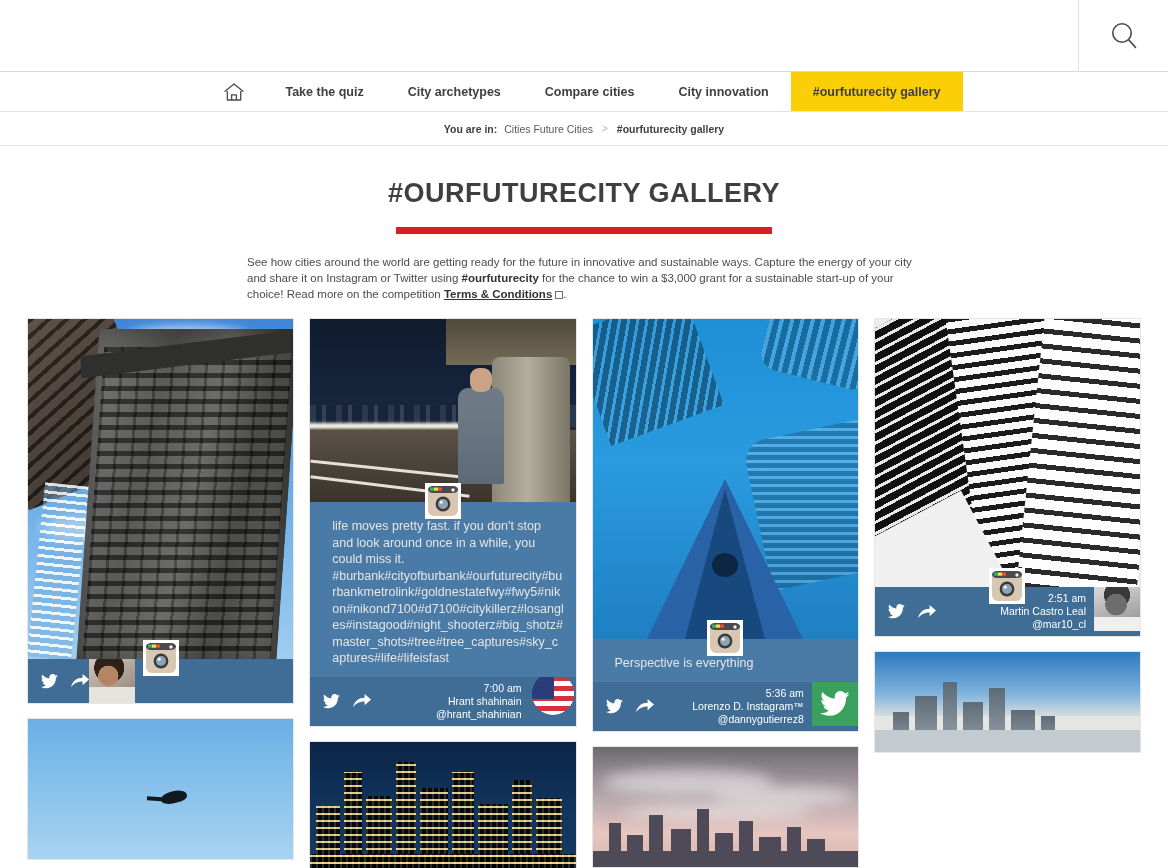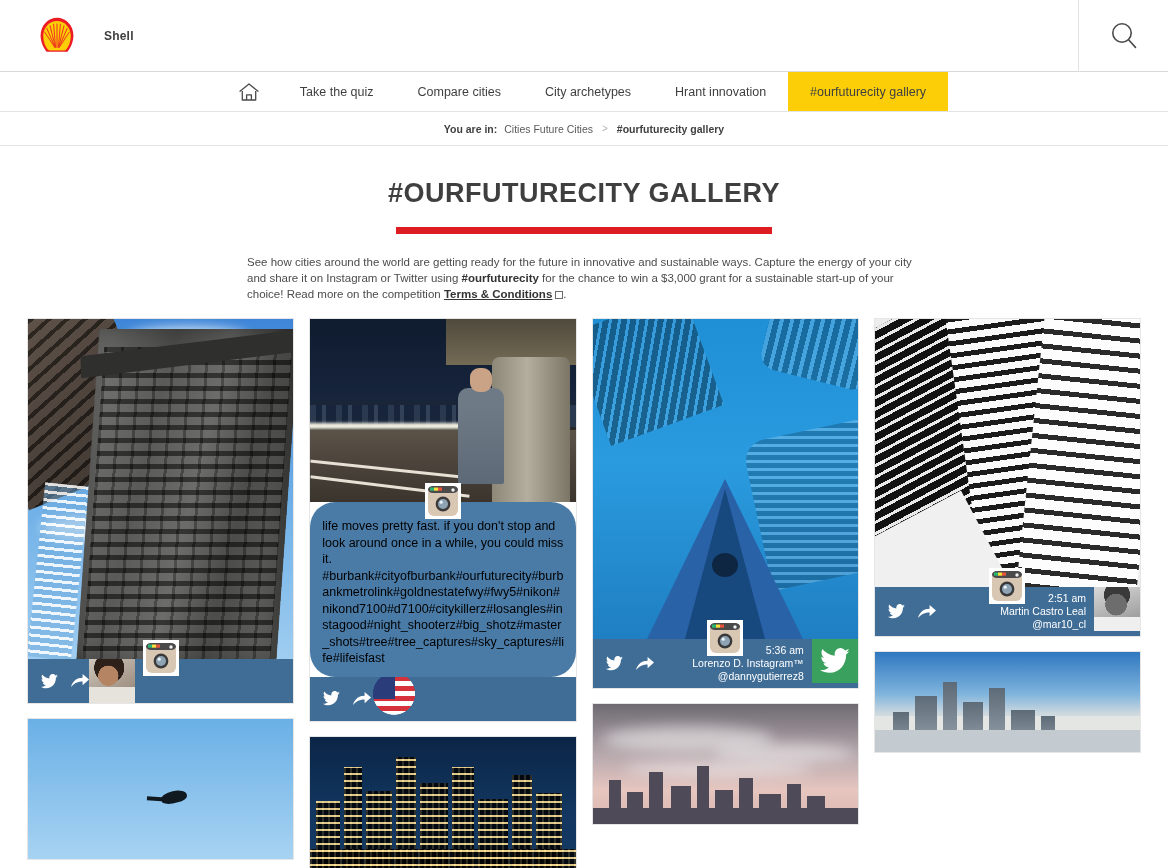--- a/index.html
+++ b/index.html
@@ -51,21 +51,21 @@
     display: flex;
     align-items: stretch;
     justify-content: center;
     background: #fff;
   }
   .nav-inner { display: flex; align-items: stretch; }
   .nav-item {
     display: flex; align-items: center; justify-content: center;
     padding: 0 22px;
     font-size: 12.5px;
-    font-weight: normal;
+    font-weight: bold;
     color: #3f3f3f;
     cursor: pointer;
     white-space: nowrap;
   }
   .nav-item.home { padding: 0 18px; }
   .nav-item.active { background: #fbce07; color: #3f3f3f; }
   .home-icon { display:block; }
 
   
   .breadcrumb-bar {
@@ -136,26 +136,25 @@
     left: 50%; transform: translateX(-50%);
     bottom: -17px;
     width: 36px; height: 36px;
     background: #fff;
     padding: 3px;
     z-index: 4;
     display: flex; align-items: center; justify-content: center;
   }
   .card-body {
     background: #4a7ba7;
-    color: #000000;
-    padding: 16px 11px 10px 12px;
+    color: #e5e5e5;
+    padding: 16px 11px 10px 22px;
     font-size: 12.5px;
     line-height: 16.5px;
     word-break: break-word;
-    border-radius: 25px;
   }
   .card-foot {
     background: #3f6d96;
     display: flex;
     align-items: stretch;
     position: relative;
     min-height: 44px;
   }
   .foot-actions {
     display: flex; align-items: center; gap: 13px;
@@ -328,41 +327,20 @@
   .ph-dusk .t { position:absolute; bottom:0; background:#4f4a57; }
 
   .ph-aerial { height: 100px; background: linear-gradient(180deg,#2f78c0 0%, #7fb4dd 42%, #cfd9de 62%, #dfe3e2 100%); }
   .ph-aerial .t { position:absolute; bottom:0; background: linear-gradient(180deg,#5d6b78,#9aa4ad); }
   .ph-aerial .haze { position:absolute; left:0; right:0; bottom:0; height:36px; background:#e3e6e3; }
 </style>
 </head>
 <body>
 
 <div class="header">
-  <div class="logo-wrap">
-    <span>
-      <svg class="shell-logo" viewBox="0 0 64 64" aria-hidden="true">
-        <path d="M32 4C18 4 7 16 7 31c0 10 4 19 9 25h32c5-6 9-15 9-25C57 16 46 4 32 4z" fill="#ed1c24"></path>
-        <path d="M32 9C20 9 11 19.5 11 32c0 8.6 3.3 16.3 7.6 21.5h26.8C49.7 48.3 53 40.6 53 32 53 19.5 44 9 32 9z" fill="#fbce07"></path>
-        <g fill="#ed1c24" opacity=".85">
-          <path d="M31.2 13h1.6v38h-1.6z"></path>
-          <path d="M26 13.8l1.5-.3 3.2 37.3-1.5.2z"></path>
-          <path d="M38 13.8l-1.5-.3-3.2 37.3 1.5.2z"></path>
-          <path d="M20.6 16.3l1.4-.7 8.6 35.2-1.4.4z"></path>
-          <path d="M43.4 16.3l-1.4-.7-8.6 35.2 1.4.4z"></path>
-          <path d="M15.8 20.6l1.1-1 13.6 31.6-1.3.6z"></path>
-          <path d="M48.2 20.6l-1.1-1-13.6 31.6 1.3.6z"></path>
-          <path d="M12.6 26.4l.8-1.3 17.8 26.6-1.2.8z"></path>
-          <path d="M51.4 26.4l-.8-1.3-17.8 26.6 1.2.8z"></path>
-        </g>
-        <path d="M20 50h24v4H20z" fill="#fbce07"></path>
-      </svg>
-    </span>
-    <span class="brand-name">Shell</span>
-  </div>
 
   <div class="search-box">
     <span>
       <svg width="34" height="34" viewBox="0 0 34 34" aria-hidden="true">
         <circle cx="15" cy="14" r="9.2" fill="none" stroke="#4a4a4a" stroke-width="1.6"></circle>
         <line x1="21.6" y1="20.8" x2="28.5" y2="28.4" stroke="#4a4a4a" stroke-width="1.6" stroke-linecap="round"></line>
       </svg>
     </span>
   </div>
 </div>
@@ -372,23 +350,23 @@
     <div class="nav-item home">
       <span>
         <svg class="home-icon" width="22" height="20" viewBox="0 0 22 20" aria-hidden="true">
           <path d="M2 9.2L11 2l9 7.2" fill="none" stroke="#4a4a4a" stroke-width="1.3" stroke-linecap="round" stroke-linejoin="round"></path>
           <path d="M4.3 9v9h13.4V9" fill="none" stroke="#4a4a4a" stroke-width="1.3" stroke-linejoin="round"></path>
           <path d="M8.6 18v-5.2h4.8V18" fill="none" stroke="#4a4a4a" stroke-width="1.3" stroke-linejoin="round"></path>
         </svg>
       </span>
     </div>
     <div class="nav-item">Take the quiz</div>
+    <div class="nav-item">City archetypes</div>
     <div class="nav-item">Compare cities</div>
-    <div class="nav-item">City archetypes</div>
-    <div class="nav-item">Hrant innovation</div>
+    <div class="nav-item">City innovation</div>
     <div class="nav-item active">#ourfuturecity gallery</div>
   </div>
 </div>
 
 <div class="breadcrumb-bar">
   <span class="crumb-lead">You are in:</span>
   <span class="crumb-link">Cities Future Cities</span>
   <span class="crumb-sep">&gt;</span>
   <span class="crumb-current">#ourfuturecity gallery</span>
 </div>
@@ -497,20 +475,25 @@
             <svg class="tw-bird" width="17" height="15" viewBox="0 0 17 15" aria-hidden="true">
               <path d="M17 1.8c-.6.3-1.3.5-2 .6.7-.4 1.2-1.1 1.5-1.9-.7.4-1.4.7-2.2.9C13.6.5 12.7 0 11.7 0 9.8 0 8.3 1.6 8.3 3.6c0 .3 0 .6.1.8C5.5 4.2 2.9 2.8 1.2.6.9 1.2.7 1.9.7 2.6c0 1.2.6 2.3 1.5 3-.6 0-1.1-.2-1.6-.5v.1c0 1.7 1.2 3.2 2.7 3.5-.3.1-.6.1-.9.1-.2 0-.4 0-.6-.1.4 1.4 1.7 2.4 3.2 2.5-1.2.9-2.6 1.5-4.2 1.5H0c1.5 1 3.3 1.6 5.2 1.6 6.3 0 9.7-5.4 9.7-10v-.5c.7-.5 1.3-1.1 1.8-1.9" fill="#ffffff"></path>
             </svg>
           </span>
           <span>
             <svg class="rt-arrow" width="18" height="14" viewBox="0 0 18 14" aria-hidden="true">
               <path d="M0 13c1.6-6.2 6-9.3 11.6-9.3V0L18 5.6l-6.4 5.6V7.4C7.3 7.4 3.2 8.9 0 13z" fill="#ffffff"></path>
             </svg>
           </span>
         </div>
+        <div class="foot-meta">
+          <span>7:00 am</span>
+          <span>Hrant shahinain</span>
+          <span>@hrant_shahinian</span>
+        </div>
         <div class="foot-avatar">
           <div style="background:repeating-linear-gradient(0deg,#d6323c 0 5px,#ffffff 5px 10px);"></div>
           <div style="width:24px;height:22px;background:#2a3c7a;top:0;left:0;right:auto;bottom:auto;"></div>
           <div style="background:radial-gradient(circle at 50% 38%, rgba(0,0,0,0) 0 58%, #3f6d96 60%);"></div>
         </div>
       </div>
     </div>
 
     <div class="card">
       <div class="ph ph-nightcity">
@@ -547,20 +530,21 @@
             <rect x="2" y="1.5" width="4" height="3.2" fill="#2bb673"></rect>
             <rect x="6" y="1.5" width="4" height="3.2" fill="#f7e03c"></rect>
             <rect x="10" y="1.5" width="4" height="3.2" fill="#e8553a"></rect>
             <circle cx="15" cy="18" r="7.4" fill="#3a3a3a"></circle>
             <circle cx="15" cy="18" r="5" fill="#8ea3b4"></circle>
             <circle cx="13.2" cy="16.2" r="1.6" fill="#e9f2f8"></circle>
             <circle cx="25" cy="4" r="1.7" fill="#f2f2f2"></circle>
           </svg>
         </div>
       </div>
+      <div class="card-body">Perspective is everything</div>
       <div class="card-foot">
         <div class="foot-actions">
           <span>
             <svg class="tw-bird" width="17" height="15" viewBox="0 0 17 15" aria-hidden="true">
               <path d="M17 1.8c-.6.3-1.3.5-2 .6.7-.4 1.2-1.1 1.5-1.9-.7.4-1.4.7-2.2.9C13.6.5 12.7 0 11.7 0 9.8 0 8.3 1.6 8.3 3.6c0 .3 0 .6.1.8C5.5 4.2 2.9 2.8 1.2.6.9 1.2.7 1.9.7 2.6c0 1.2.6 2.3 1.5 3-.6 0-1.1-.2-1.6-.5v.1c0 1.7 1.2 3.2 2.7 3.5-.3.1-.6.1-.9.1-.2 0-.4 0-.6-.1.4 1.4 1.7 2.4 3.2 2.5-1.2.9-2.6 1.5-4.2 1.5H0c1.5 1 3.3 1.6 5.2 1.6 6.3 0 9.7-5.4 9.7-10v-.5c.7-.5 1.3-1.1 1.8-1.9" fill="#ffffff"></path>
             </svg>
           </span>
           <span>
             <svg class="rt-arrow" width="18" height="14" viewBox="0 0 18 14" aria-hidden="true">
               <path d="M0 13c1.6-6.2 6-9.3 11.6-9.3V0L18 5.6l-6.4 5.6V7.4C7.3 7.4 3.2 8.9 0 13z" fill="#ffffff"></path>

